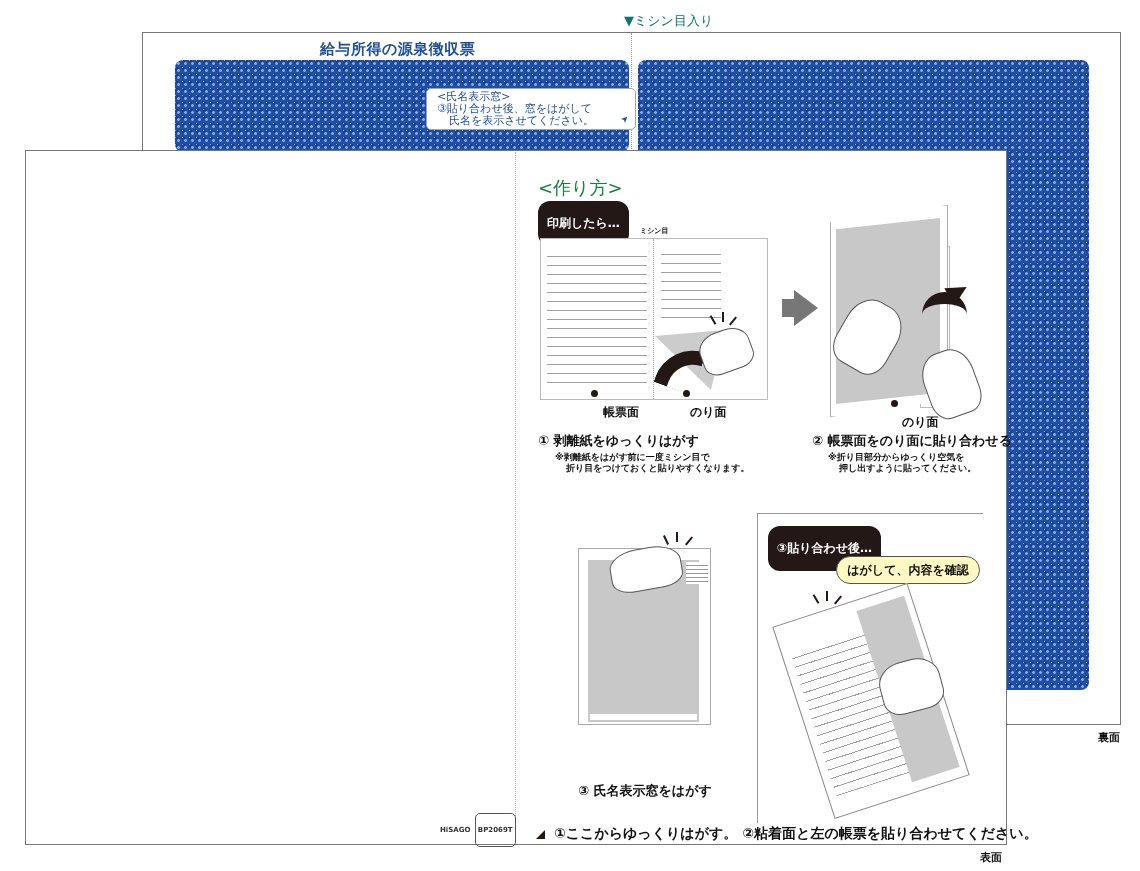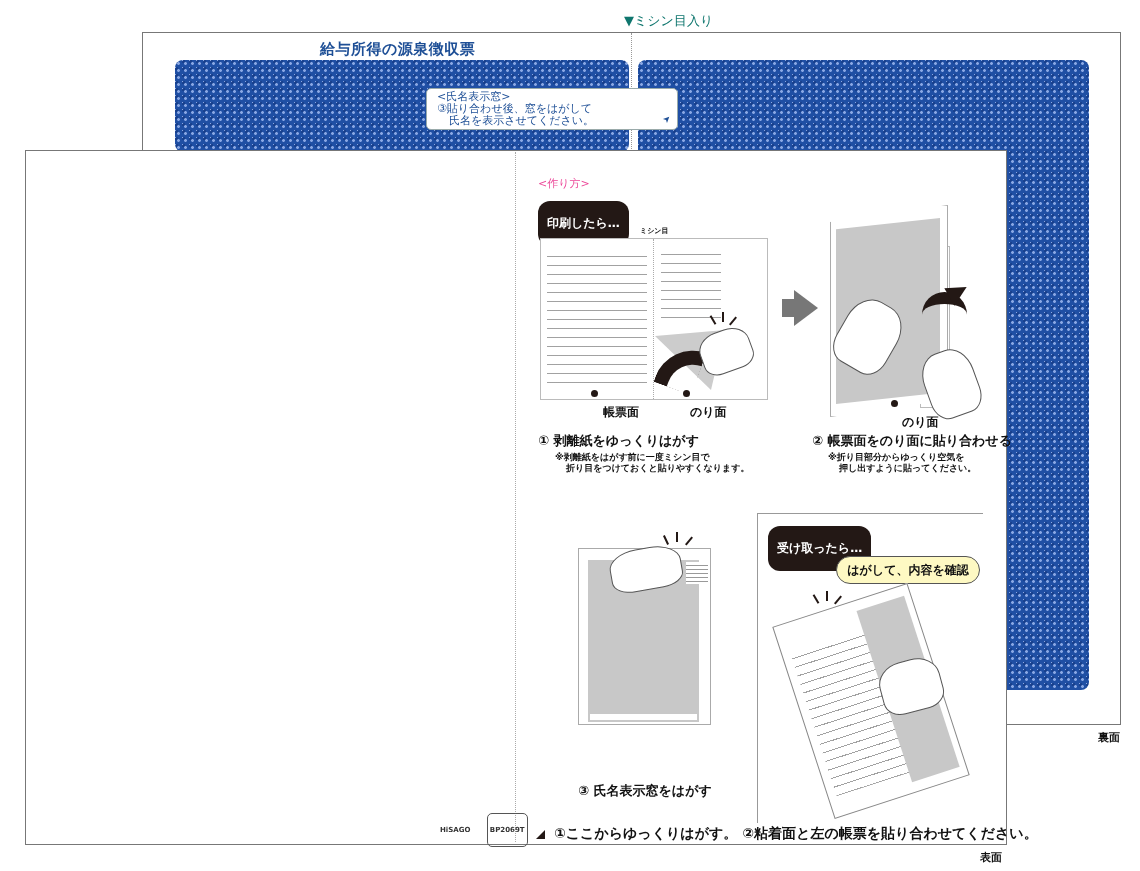--- a/index.html
+++ b/index.html
@@ -25,40 +25,40 @@
       radial-gradient(circle at 50% 50%, #8aa8e4 0 1.2px, transparent 1.6px),
       radial-gradient(circle at 0 0, #8aa8e4 0 1.2px, transparent 1.6px),
       radial-gradient(circle at 25% 25%, #173f8c 0 1.4px, transparent 1.8px);
     background-size:7px 7px, 7px 7px, 7px 7px;
     border-radius:8px;
   }
   #back-panel-left  { left:175px; top:60px; width:454px; height:92px; }
   #back-panel-right { left:638px; top:60px; width:451px; height:630px; }
 
   #name-window {
-    left:426px; top:88px; width:252px; height:42px;
+    left:426px; top:88px; width:210px; height:42px;
     background:#fff; border:1px solid #9aa; border-radius:5px;
     box-sizing:border-box; padding:2px 0 0 10px;
     font-size:11px; line-height:12px; color:#1e4f96;
   }
   #name-window .line { white-space:nowrap; }
   #name-window .indent { padding-left:12px; }
   #nw-arrow { right:6px; bottom:4px; font-size:9px; color:#1e4f96; transform:rotate(-45deg); }
 
   #back-label { left:1098px; top:730px; font-size:11px; font-weight:bold; }
 
   
   #front-sheet {
     left:25px; top:150px; width:982px; height:695px;
     border:1px solid #777; background:#fff; box-sizing:border-box;
   }
   #front-perf { left:515px; top:152px; width:0; height:690px; border-left:1px dotted #aaa; }
   #front-label { left:980px; top:850px; font-size:11px; font-weight:bold; }
 
-  #howto-title { left:538px; top:176px; font-size:11px; color:#ec4899; white-space:nowrap; }
+  #howto-title { left:538px; top:176px; font-size:18px; color:#15803d; white-space:nowrap; }
   .pill {
     background:#231815; color:#fff; border-radius:12px;
     font-size:12px; font-weight:bold; padding:14px 9px; white-space:nowrap;
   }
   #pill-printed { left:538px; top:201px; }
   #pill-received { left:768px; top:526px; }
 
   
   #ill1-form { left:540px; top:238px; width:226px; height:160px; border:1px solid #bbb; background:#fff; }
   #ill1-form .half { position:absolute; top:0; bottom:0; }
@@ -133,21 +133,21 @@
   }
   #ill4-doc {
     left:800px; top:600px; width:140px; height:200px;
     border:1px solid #888; background:#fff; transform:rotate(-18deg);
   }
   #ill4-doc .lines { position:absolute; left:8px; top:30px; right:50px; bottom:20px; }
   #ill4-gray { position:absolute; right:6px; top:10px; width:50px; bottom:10px; background:#c8c8c8; }
 
   
   #brand { left:440px; top:826px; font-size:7px; font-weight:bold; color:#333; white-space:nowrap; }
-  #brand-code { border:1px solid #555; border-radius:5px; padding:12px 2px; margin-left:14px; }
+  #brand-code { border:1px solid #555; border-radius:5px; padding:12px 2px; margin-left:2px; }
   #footer-instruction { left:536px; top:825px; font-size:14px; font-weight:bold; white-space:nowrap; }
   #footer-tri { display:inline-block; width:0; height:0; border-left:9px solid transparent; border-bottom:9px solid #231815; margin-right:4px; vertical-align:-1px; }
 
   .hand {
     position:absolute; background:#fff; border:1px solid #555;
     border-radius:40% 40% 30% 30%;
   }
   .burst { position:absolute; width:2px; height:10px; background:#231815; }
 </style>
 </head>
@@ -219,21 +219,21 @@
 <div id="ill3-gray" class="abs"></div>
 <div id="ill3-strip" class="abs"></div>
 <div id="ill3-footer" class="abs"></div>
 <div class="abs hand" style="left:610px; top:548px; width:70px; height:40px; transform:rotate(-10deg);"></div>
 <div class="abs burst" style="left:665px; top:535px; transform:rotate(-25deg);"></div>
 <div class="abs burst" style="left:676px; top:532px;"></div>
 <div class="abs burst" style="left:688px; top:536px; transform:rotate(40deg);"></div>
 <div id="step3-title" class="abs step-title">③ 氏名表示窓をはがす</div>
 
 <div id="received-box" class="abs"></div>
-<div id="pill-received" class="abs pill">受け取ったら…</div>
+<div id="pill-received" class="abs pill">③貼り合わせ後…</div>
 <div id="speech-bubble" class="abs">はがして、内容を確認</div>
 <div id="ill4-doc" class="abs">
   <div class="lines formlines"></div>
   <div id="ill4-gray"></div>
 </div>
 <div class="abs hand" style="left:880px; top:660px; width:60px; height:50px; transform:rotate(-15deg);"></div>
 <div class="abs burst" style="left:815px; top:594px; transform:rotate(-30deg);"></div>
 <div class="abs burst" style="left:826px; top:591px;"></div>
 <div class="abs burst" style="left:837px; top:595px; transform:rotate(40deg);"></div>
 

